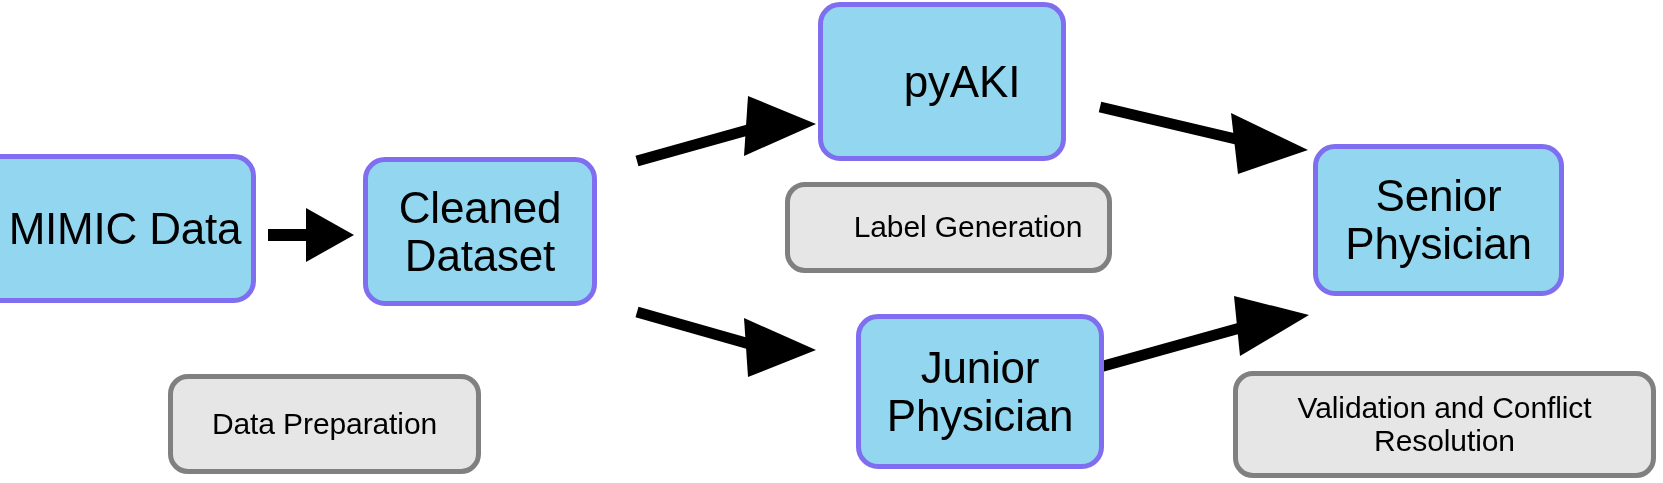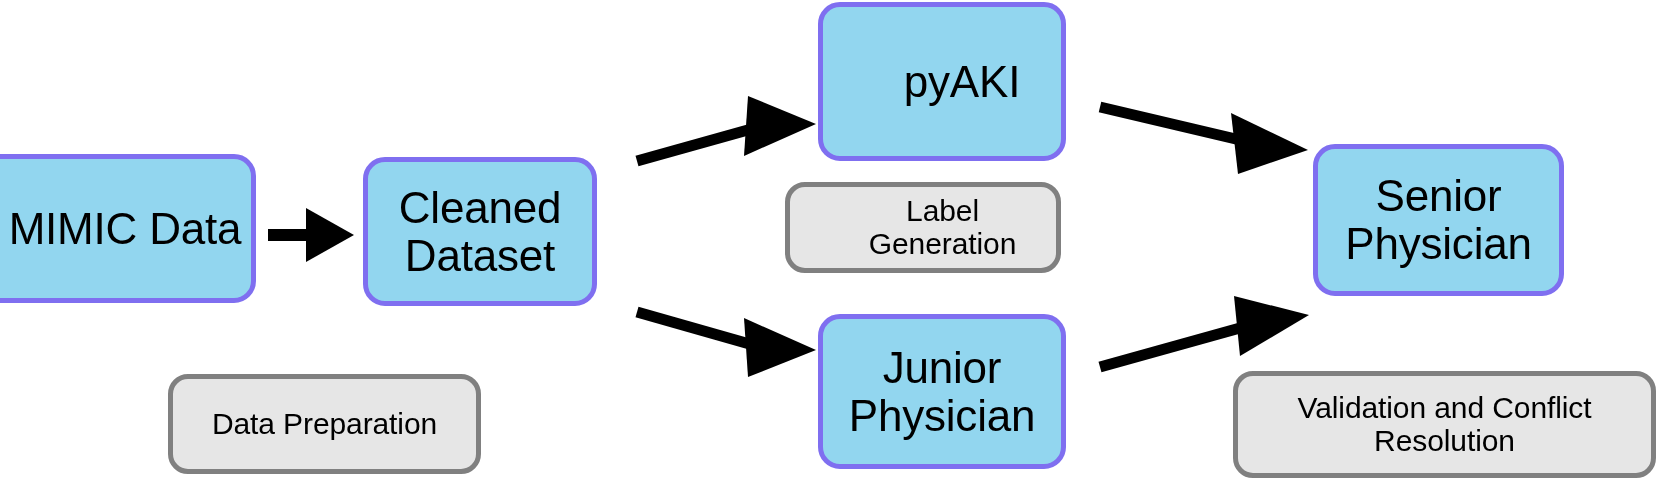--- a/index.html
+++ b/index.html
@@ -48,24 +48,24 @@
     background: #e6e6e6;
     border: 5px solid #808080;
     border-radius: 20px;
     font-size: 30px;
     letter-spacing: -0.1px;
   }
   
   #node-mimic-data        { left: -6px;   top: 154px; width: 262px; height: 149px; border-radius: 0 22px 22px 0; }
   #node-cleaned-dataset   { left: 355px;  top: 157px; width: 234px; height: 149px; margin-left: 8px; }
   #node-pyaki             { left: 818px;  top: 2px;   width: 248px; height: 159px; padding-left: 40px; }
-  #node-junior-physician  { left: 818px;  top: 314px; width: 248px; height: 155px; }
+  #node-junior-physician  { left: 856px;  top: 314px; width: 248px; height: 155px; }
   #node-senior-physician  { left: 1313px; top: 144px; width: 251px; height: 152px; }
   #node-data-preparation        { left: 168px;  top: 374px; width: 313px; height: 100px; }
-  #node-label-generation        { left: 785px;  top: 182px; width: 276px; height: 91px; padding-left: 39px; }
+  #node-label-generation        { left: 785px;  top: 182px; width: 327px; height: 91px; padding-left: 39px; }
   #node-validation-resolution   { left: 1233px; top: 371px; width: 423px; height: 107px; }
 </style>
 </head>
 <body>
 
 <div id="canvas">
 
   <svg id="edge-layer" viewBox="0 0 1663 483" width="1663" height="483" xmlns="http://www.w3.org/2000/svg">
 
     <g>

